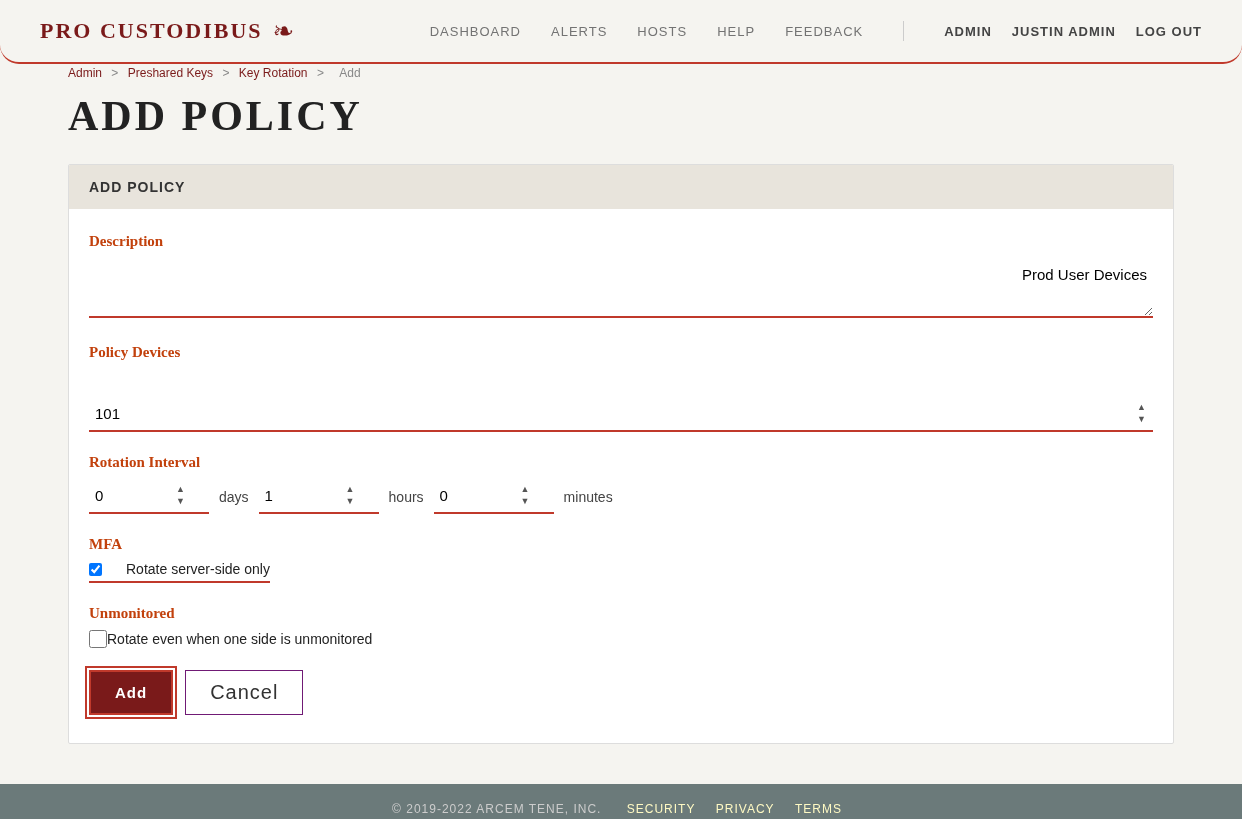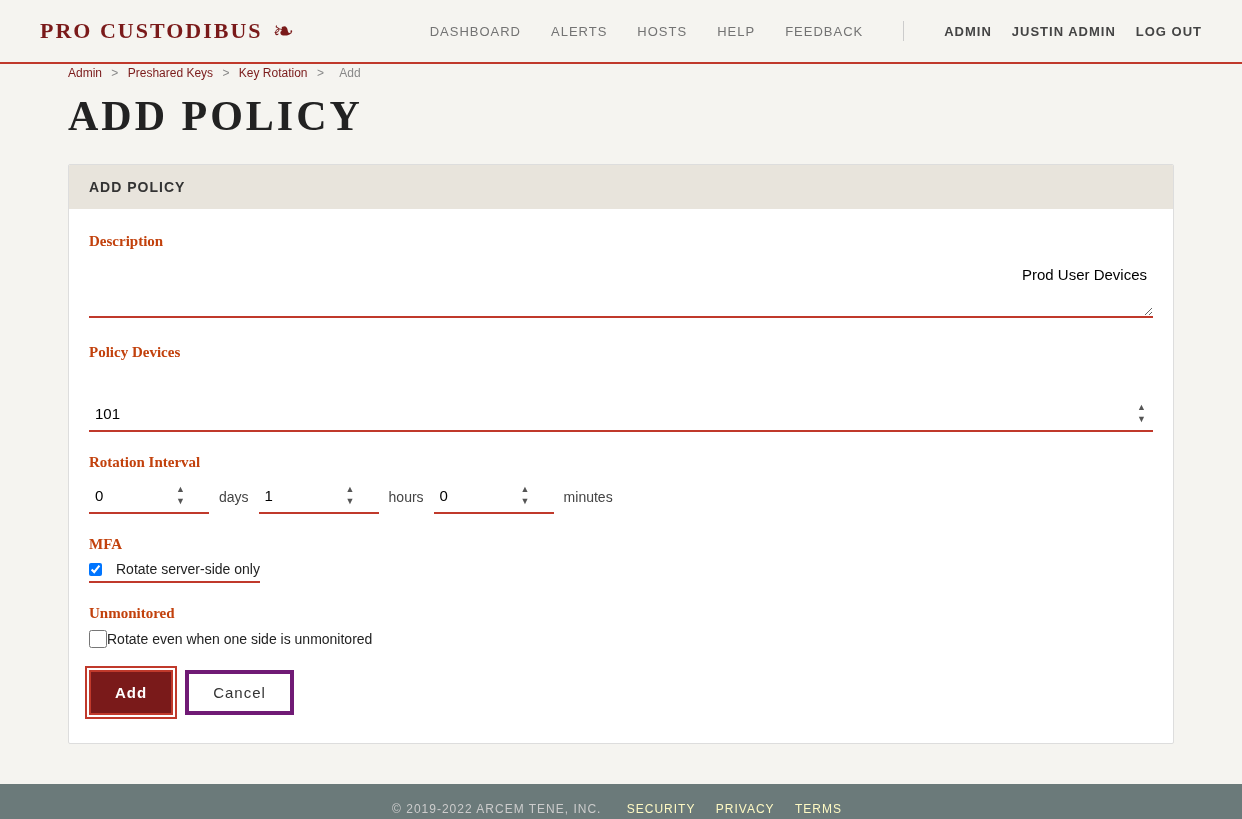--- a/index.html
+++ b/index.html
@@ -1,19 +1,19 @@
 <!DOCTYPE html>
 <html><head>
   <meta charset="utf-8">
   <style>
     * { box-sizing: border-box; margin: 0; padding: 0; }
     body { font-family: Georgia, 'Times New Roman', serif; background: #f5f4f0; color: #222; min-height: 819px; display: flex; flex-direction: column; }
 
     
-    .header { background: #f5f4f0; border-bottom: 2px solid #c0392b; padding: 0 40px; display: flex; align-items: center; justify-content: space-between; height: 64px; }
+    .header { background: #f5f4f0; border-bottom: 2px solid #c0392b; padding: 0 40px; display: flex; align-items: center; justify-content: space-between; height: 64px; border-radius: 19px; }
     .logo { display: flex; align-items: center; gap: 10px; }
     .logo-text { font-size: 22px; font-weight: bold; letter-spacing: 2px; color: #7a1a1a; text-transform: uppercase; font-family: Georgia, serif; }
     .logo-icon { color: #7a1a1a; font-size: 26px; }
     .nav-main { display: flex; align-items: center; gap: 30px; }
     .nav-main a { text-decoration: none; color: #737373; font-size: 13px; letter-spacing: 1px; text-transform: uppercase; font-family: Arial, sans-serif; font-weight: 400; }
     .nav-separator { width: 1px; height: 20px; background: #ccc; margin: 0 10px; }
     .nav-right { display: flex; gap: 20px; }
     .nav-right a { text-decoration: none; color: #444; font-size: 13px; letter-spacing: 1px; text-transform: uppercase; font-family: Arial, sans-serif; font-weight: 600; }
 
     
@@ -48,26 +48,26 @@
     .full-number-wrapper { display: flex; align-items: center; border-bottom: 2px solid #c0392b; margin-top: 36px; }
     .full-number-wrapper input { flex: 1; border: none; padding: 8px 6px; font-size: 15px; background: transparent; outline: none; font-family: Arial, sans-serif; }
 
     
     .checkbox-group { margin-top: 8px; }
     .checkbox-row { display: flex; align-items: center; margin-bottom: 8px; }
     .checkbox-row input[type="checkbox"] { width: 18px; height: 18px; accent-color: #7a1a1a; cursor: pointer; }
     .checkbox-label { font-size: 14px; font-family: Arial, sans-serif; color: #222; }
 
     
-    .checkbox-underline { border-bottom: 2px solid #c0392b; padding-bottom: 4px; display: inline-flex; align-items: center; gap: 14px; }
+    .checkbox-underline { border-bottom: 2px solid #c0392b; padding-bottom: 4px; display: inline-flex; align-items: center; gap: 24px; }
 
     
     .btn-row { display: flex; gap: 12px; margin-top: 10px; }
     .btn-add { background: #7a1a1a; color: #fff; border: 2px solid #c0392b; padding: 10px 24px; font-size: 15px; font-weight: bold; cursor: pointer; font-family: Arial, sans-serif; letter-spacing: 1px; outline: 2px solid #c0392b; outline-offset: 2px; }
-    .btn-cancel { background: transparent; color: #333; border: 4px solid #701a75; padding: 10px 24px; font-size: 15px; cursor: pointer; font-family: Arial, sans-serif; letter-spacing: 1px; }
+    .btn-cancel { background: transparent; color: #333; border: 1px solid #701a75; padding: 10px 24px; font-size: 20px; cursor: pointer; font-family: Arial, sans-serif; letter-spacing: 1px; }
 
     
     .footer { background: #6b7a7a; color: #ccc; text-align: center; padding: 18px; font-size: 12px; font-family: Arial, sans-serif; letter-spacing: 1px; margin-top: auto; }
     .footer a { color: #fef9c3; text-decoration: none; margin: 0 8px; text-transform: uppercase; }
   </style>
 </head>
 <body>
 
 <header class="header">
   <div class="logo">

